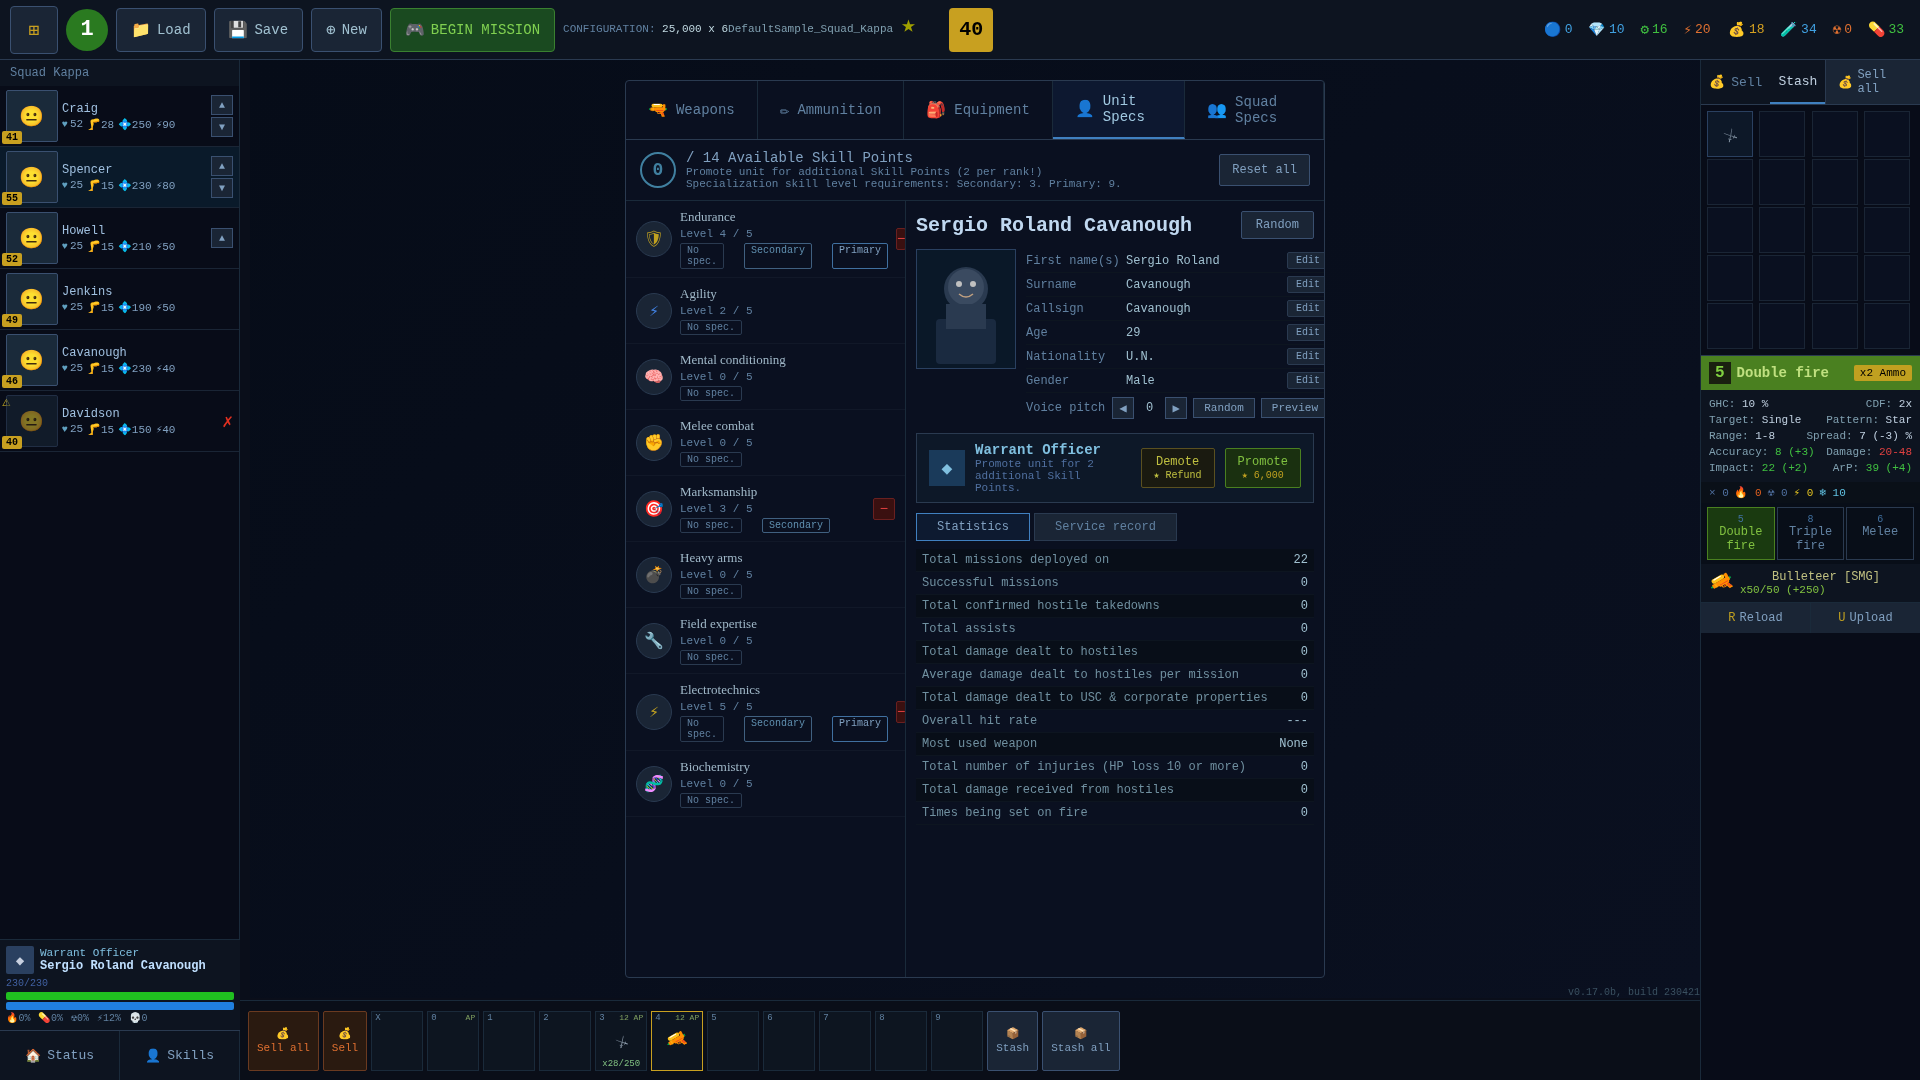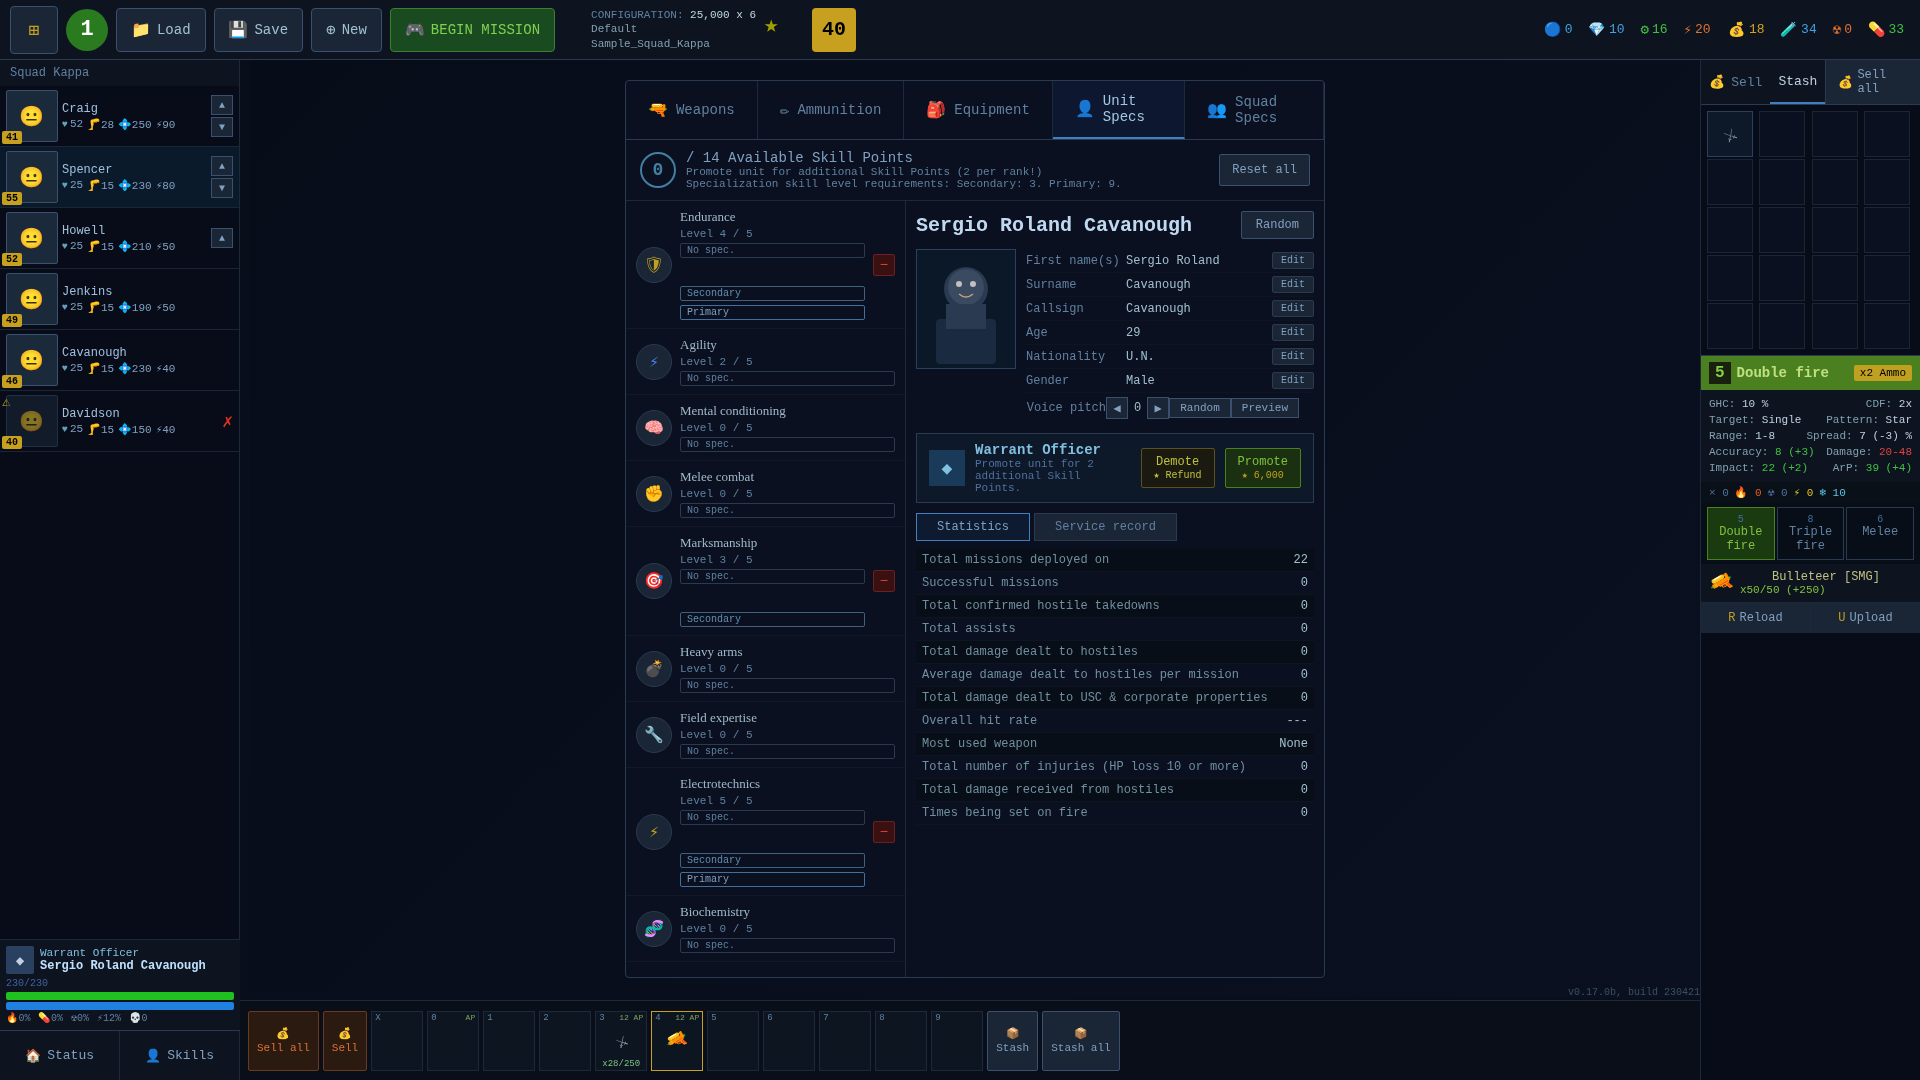--- a/index.html
+++ b/index.html
@@ -56,25 +56,24 @@
       color: #a0c0d0;
       font-size: 14px;
     }
     .topbar-btn.green {
       background: #1a4a20;
       border-color: #3a8030;
       color: #80d050;
     }
     .topbar-btn .icon { font-size: 16px; }
     .config-block {
-      display: flex; flex-direction: column;
+      display: flex; flex-direction: row;
       font-size: 11px;
       color: #80a0b0;
       line-height: 1.3;
-      margin-left: 28px;
     }
     .config-block .val { color: #c0d8e0; }
     .star-btn {
       width: 40px; height: 40px;
       background: none;
       border: none;
       color: #a0a000;
       font-size: 24px;
       cursor: pointer;
     }
@@ -422,29 +421,29 @@
       font-size: 16px;
       flex-shrink: 0;
     }
     .skill-icon.yellow { color: #c0a020; }
     .skill-icon.blue { color: #4080e0; }
     .skill-icon.green { color: #40c040; }
     .skill-icon.orange { color: #e06020; }
     .skill-info { flex: 1; }
     .skill-name { font-size: 13px; color: #a0b8c8; margin-bottom: 3px; font-family: Liberation Serif, serif; }
     .skill-level { font-size: 11px; color: #6080a0; margin-bottom: 3px; }
-    .skill-tags { display: flex; gap: 4px; flex-direction: column; }
+    .skill-tags { display: flex; gap: 20px; }
     .skill-tag {
       padding: 1px 6px;
       border: 1px solid #2a3a50;
       font-size: 10px;
       color: #6080a0;
       border-radius: 2px;
     }
-    .skill-tag.secondary { border-color: #406080; color: #6090b0; margin-top: 24px; }
+    .skill-tag.secondary { border-color: #406080; color: #6090b0; }
     .skill-tag.primary { border-color: #4070a0; color: #80a0c0; }
     .skill-minus {
       width: 22px; height: 22px;
       background: #3a1010;
       border: 1px solid #6a2020;
       color: #e04040;
       display: flex; align-items: center; justify-content: center;
       cursor: pointer;
       font-size: 14px;
       border-radius: 2px;
@@ -507,23 +506,23 @@
       border: 1px solid #2a3a50;
       color: #80a0c0;
       padding: 2px 8px;
       cursor: pointer;
       font-size: 10px;
       border-radius: 2px;
     }
     .voice-row {
       display: flex;
       align-items: center;
+      gap: 6px;
       padding: 4px 0;
       font-size: 12px;
-      text-align: right;
     }
     .voice-label { color: #6080a0; width: 80px; }
     .voice-arrow {
       width: 22px; height: 22px;
       background: #1a2535;
       border: 1px solid #3a5070;
       display: flex; align-items: center; justify-content: center;
       cursor: pointer;
       font-size: 12px;
       color: #80a0c0;

